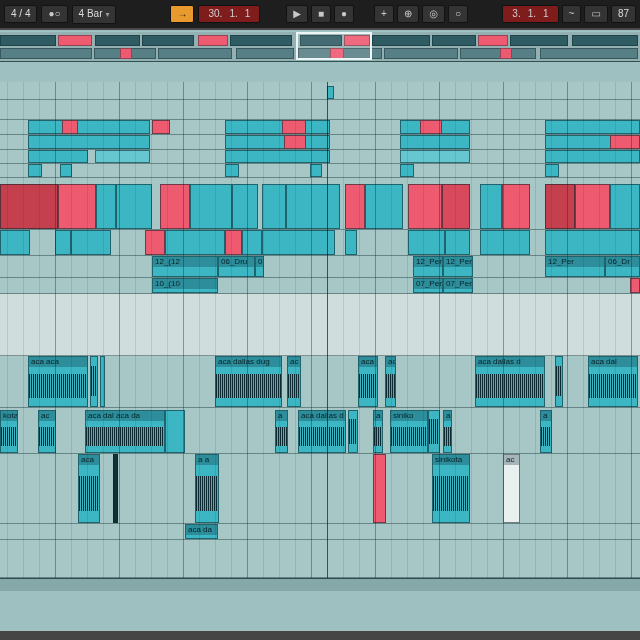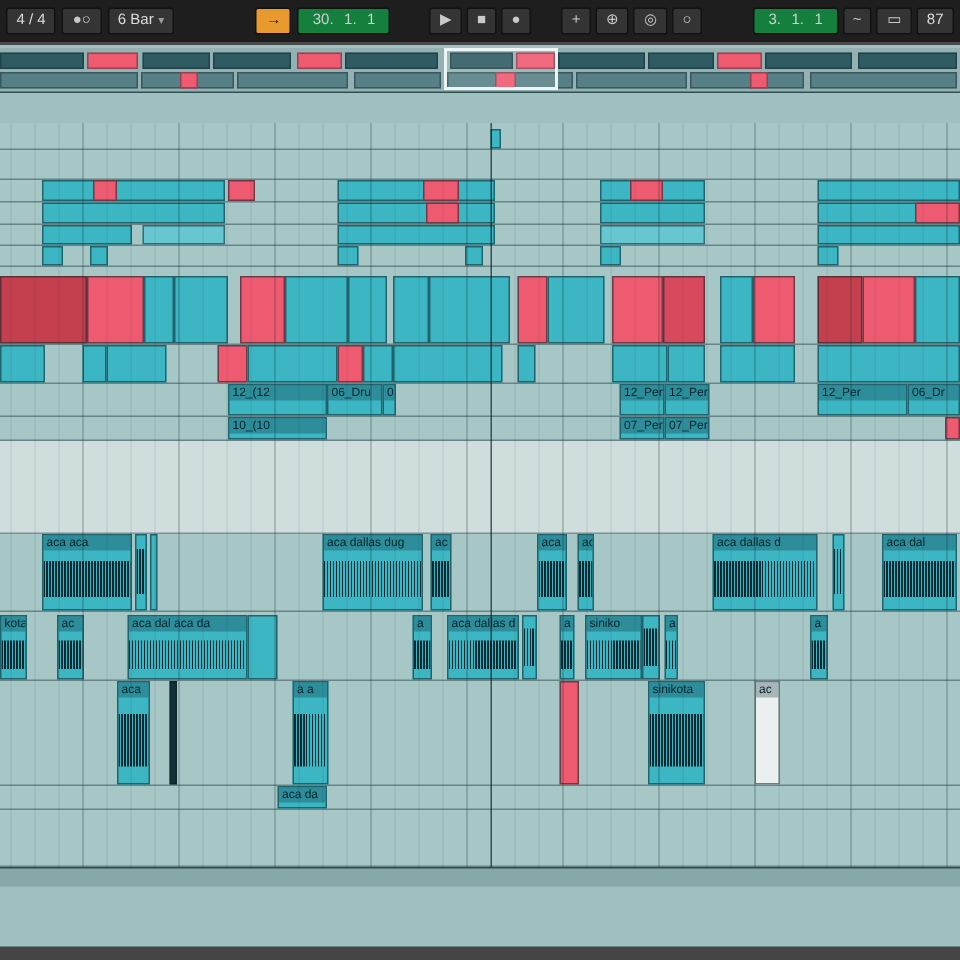--- a/index.html
+++ b/index.html
@@ -9,21 +9,21 @@
 
   
   .toolbar{position:absolute;left:0;top:0;width:640px;height:30px;background:#1e1e1e;
     border-bottom:2px solid #4a4a4a;display:flex;align-items:center;padding:0 4px;gap:4px;
     color:#cfcfcf;font-size:10px}
   .tfield{background:#343434;border:1px solid #121212;border-radius:2px;padding:2px 6px;
     line-height:12px;color:#ddd;white-space:nowrap}
   .tbtn{background:#343434;border:1px solid #121212;border-radius:2px;padding:2px 6px;
     color:#c9c9c9;line-height:12px;cursor:default}
   .tbtn.follow{background:#e89a2e;color:#1d1400;font-weight:bold}
-  .posgroup{display:flex;gap:7px;background:#15803d;border:1px solid #121212;border-radius:2px;
+  .posgroup{display:flex;gap:7px;background:#7f1d1d;border:1px solid #121212;border-radius:2px;
     padding:2px 9px;line-height:12px}
   .grp{display:flex;gap:3px;align-items:center}
   .caret{font-size:8px;color:#999;margin-left:3px}
 
   
   .overview{position:absolute;left:0;top:32px;width:640px;height:30px;background:#93b1b2;
     border-bottom:1px solid #30504f}
   .ovseg{position:absolute;border:1px solid rgba(10,30,34,.4)}
   .ovview{position:absolute;top:0;height:28px;border:2px solid #ecf5f5;background:rgba(255,255,255,.10)}
 
@@ -70,21 +70,21 @@
 </style>
 </head>
 <body>
 
 <div id="app">
 
   <div class="toolbar">
     <span class="tfield">4 / 4</span>
     <span class="tbtn">●○</span>
     <span class="tfield">
-      <span>6 Bar</span><span class="caret">▾</span>
+      <span>4 Bar</span><span class="caret">▾</span>
     </span>
 
     <span class="tbtn follow" style="margin-left:50px">→</span>
     <span class="posgroup">
       <span>30.</span>
       <span>1.</span>
       <span>1</span>
     </span>
 
     <span class="grp" style="margin-left:22px">

